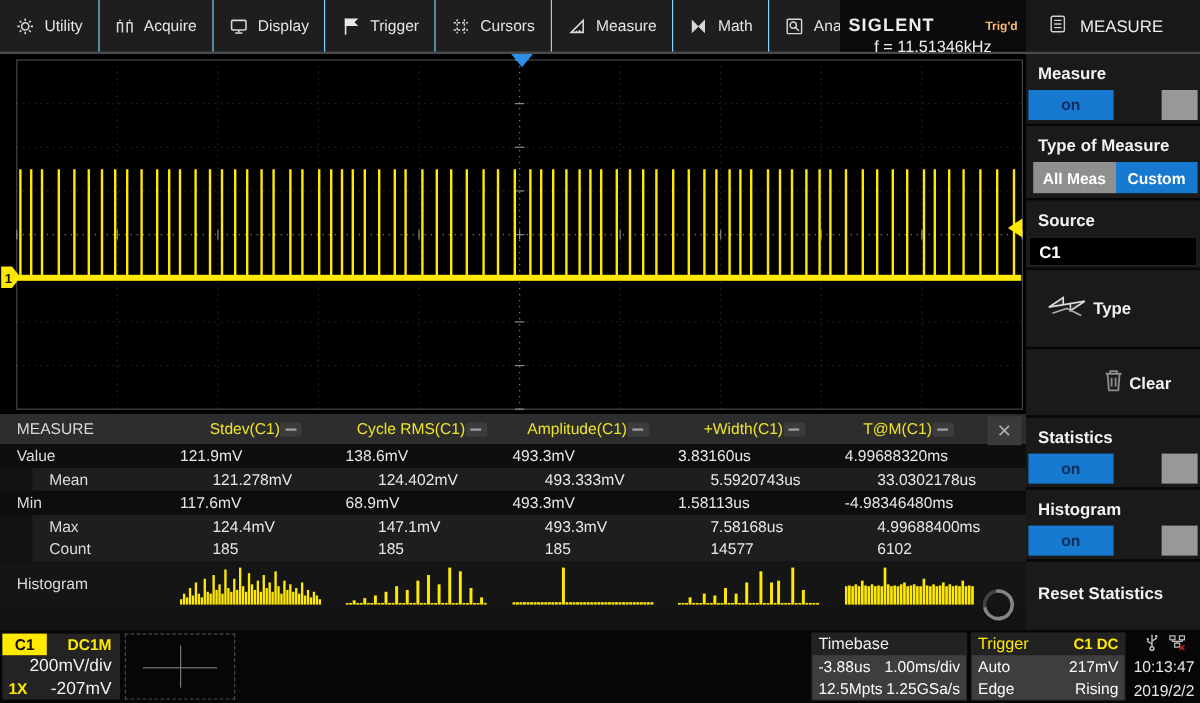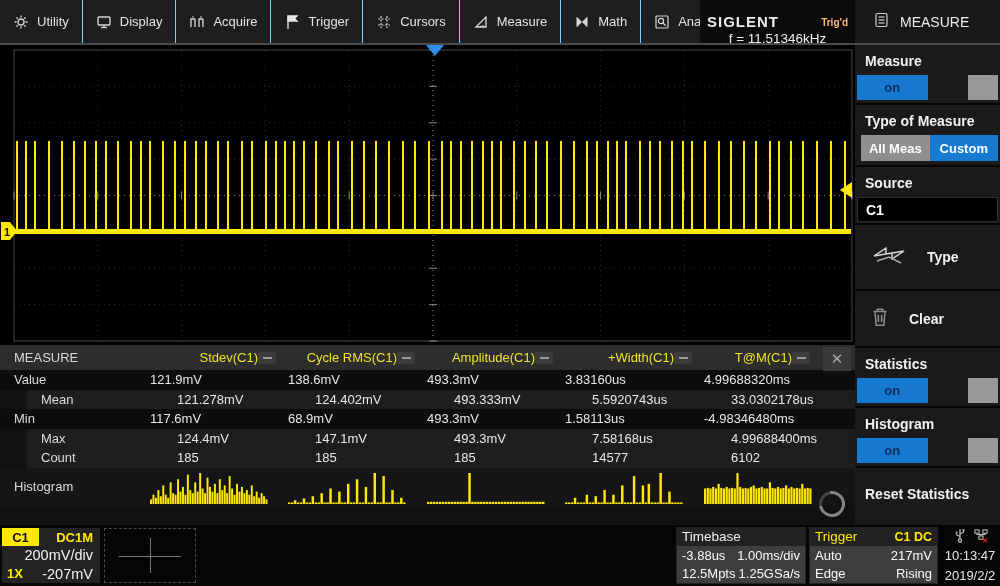--- a/index.html
+++ b/index.html
@@ -19,21 +19,21 @@
   .panel-header{position:absolute;left:855px;top:0;width:145px;height:43px;background:#181818;display:flex;align-items:center;gap:12px;padding-left:20px;box-sizing:border-box;color:#ececec;font-size:14px;}
   .panel-header svg{width:13px;height:16px;}
 
   
   .scope{position:absolute;left:0;top:45px;width:855px;height:300px;background:#000;}
 
   
   .mtable{position:absolute;left:0;top:345px;width:855px;height:180px;background:#121212;}
   .thead{display:grid;grid-template-columns:150px 138px 139px 138px 139px 118px;height:25px;background:#2d2d2d;align-items:center;}
   .corner{color:#d8d8d8;font-size:13px;padding-left:14px;}
-  .th{display:flex;justify-content:flex-end;align-items:center;color:#efe32a;font-size:13px;padding-right:12px;}
+  .th{display:flex;justify-content:center;align-items:center;color:#efe32a;font-size:13px;padding-right:12px;}
   .minus-btn{width:18px;height:12px;background:#3c3c3c;border-radius:2px;display:flex;align-items:center;justify-content:center;flex:none;}
   .minus-btn::after{content:"";width:9px;height:2px;background:#9a9a9a;}
   .tr{display:grid;grid-template-columns:150px 138px 139px 138px 139px 118px;height:19.5px;align-items:center;font-size:13px;color:#e8e8e8;}
   .tr.odd{background:#0d0d0d;}
   .tr.even{background:#1e1e1e;margin-left:27px;}
   .rowlabel{padding-left:14px;color:#dcdcdc;}
   .hist-row{display:grid;grid-template-columns:150px 138px 139px 138px 139px 118px;height:38px;align-items:end;background:#151515;}
   .hist-row .rowlabel{align-self:center;font-size:13px;}
   .hist-row svg{display:block;margin-bottom:2px;}
   .close-btn{position:absolute;right:4px;top:2px;width:28px;height:24px;background:#3a3a3a;color:#aaa;display:flex;align-items:center;justify-content:center;font-size:15px;}
@@ -44,23 +44,23 @@
   .sec{border-bottom:2px solid #060606;box-sizing:border-box;flex:none;}
   .sec-label{color:#f2f2f2;font-weight:bold;font-size:14px;padding:8px 0 6px 10px;}
   .toggle{height:25px;margin:0 2px 8px 2px;display:flex;gap:40px;}
   .toggle .on-half{width:50%;background:#1779d0;color:#0c2c5c;font-weight:bold;font-size:13px;display:flex;align-items:center;justify-content:center;}
   .toggle .off-half{flex:1;background:#989898;}
   .seg{height:26px;margin:0 2px 8px 6px;display:flex;font-weight:bold;font-size:13px;text-align:center;}
   .seg > div{width:50%;display:flex;align-items:center;justify-content:center;}
   .seg .all{background:#8f8f8f;color:#fff;}
   .seg .custom{background:#1779d0;color:#fff;}
   .source-input{height:23px;margin:0 2px 8px 2px;background:#000;border:1px solid #2e2e2e;color:#fff;font-weight:bold;font-size:14px;display:flex;align-items:center;padding-left:8px;}
-  .action-row{display:flex;align-items:center;gap:20px;padding-left:16px;color:#f0f0f0;font-weight:bold;font-size:14px;height:100%;}
+  .action-row{display:flex;align-items:center;gap:4px;padding-left:16px;color:#f0f0f0;font-weight:bold;font-size:14px;height:100%;}
   .sec-type{height:66px;}
-  .sec-clear{height:57px;}
+  .sec-clear{height:57px;padding-left:48px;}
   .sec-reset{flex:1;border-bottom:none;}
   .sec-reset .sec-label{padding-top:18px;}
 
   
   .bottombar{position:absolute;left:0;top:525px;width:1000px;height:61px;background:#060606;}
   .ch-box{position:absolute;left:2px;top:3px;width:98px;height:55px;background:#232323;}
   .ch-top{display:flex;justify-content:space-between;align-items:center;height:18px;}
   .c1-badge{background:#ffe900;color:#101010;font-weight:bold;font-size:13px;width:37px;height:18px;display:flex;align-items:center;justify-content:center;}
   .coupling{color:#ffe900;font-weight:bold;font-size:13px;padding-right:7px;}
   .ch-mid{text-align:right;color:#f2f2f2;font-size:14.5px;padding-right:7px;height:19px;line-height:19px;}
@@ -93,36 +93,36 @@
             <svg viewBox="0 0 16 16" fill="none" stroke="#d8d8d8" stroke-width="1.3">
               <circle cx="8" cy="8" r="3"></circle>
               <path d="M8 1.5 V3.5 M8 12.5 V14.5 M1.5 8 H3.5 M12.5 8 H14.5 M3.4 3.4 L4.8 4.8 M11.2 11.2 L12.6 12.6 M12.6 3.4 L11.2 4.8 M4.8 11.2 L3.4 12.6"></path>
             </svg>
           </span>
           <span>Utility</span>
         </div>
         <div class="menu-item">
           <span>
             <svg viewBox="0 0 16 16" fill="none" stroke="#d8d8d8" stroke-width="1.3">
+              <path d="M2 13 V5 H6 M6 13 V5 M10 13 V5 H14 M14 13 V5"></path>
+              <circle cx="4" cy="3" r="0.8" fill="#d8d8d8" stroke="none"></circle>
+              <circle cx="12" cy="3" r="0.8" fill="#d8d8d8" stroke="none"></circle>
+            </svg>
+          </span>
+          <span>Acquire</span>
+        </div>
+        <div class="menu-item">
+          <span>
+            <svg viewBox="0 0 16 16" fill="none" stroke="#d8d8d8" stroke-width="1.3">
               <rect x="2" y="3" width="12" height="8" rx="1"></rect>
               <line x1="8" y1="11" x2="8" y2="13"></line>
               <line x1="5" y1="13.5" x2="11" y2="13.5"></line>
             </svg>
           </span>
           <span>Display</span>
-        </div>
-        <div class="menu-item">
-          <span>
-            <svg viewBox="0 0 16 16" fill="none" stroke="#d8d8d8" stroke-width="1.3">
-              <path d="M2 13 V5 H6 M6 13 V5 M10 13 V5 H14 M14 13 V5"></path>
-              <circle cx="4" cy="3" r="0.8" fill="#d8d8d8" stroke="none"></circle>
-              <circle cx="12" cy="3" r="0.8" fill="#d8d8d8" stroke="none"></circle>
-            </svg>
-          </span>
-          <span>Acquire</span>
         </div>
         <div class="menu-item">
           <span>
             <svg viewBox="0 0 16 16" fill="none" stroke="#e8e8e8" stroke-width="1.3">
               <path d="M4 15 V1.5"></path>
               <path d="M4 2 H13 L10.5 4.5 L13 7 H4 Z" fill="#e8e8e8"></path>
             </svg>
           </span>
           <span>Trigger</span>
         </div>

